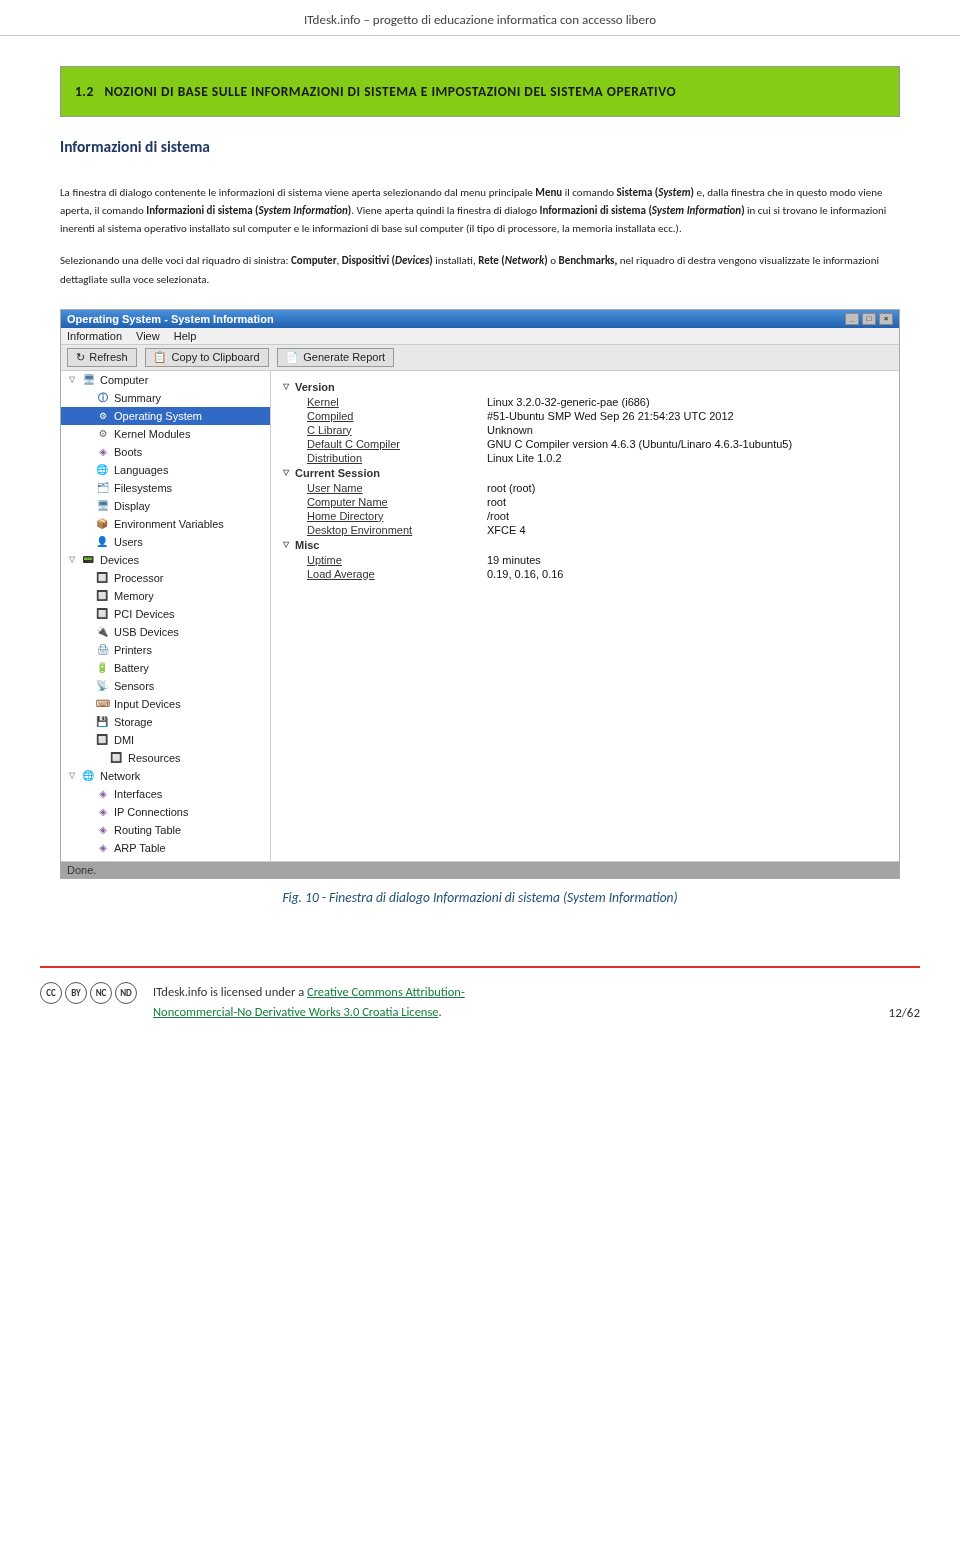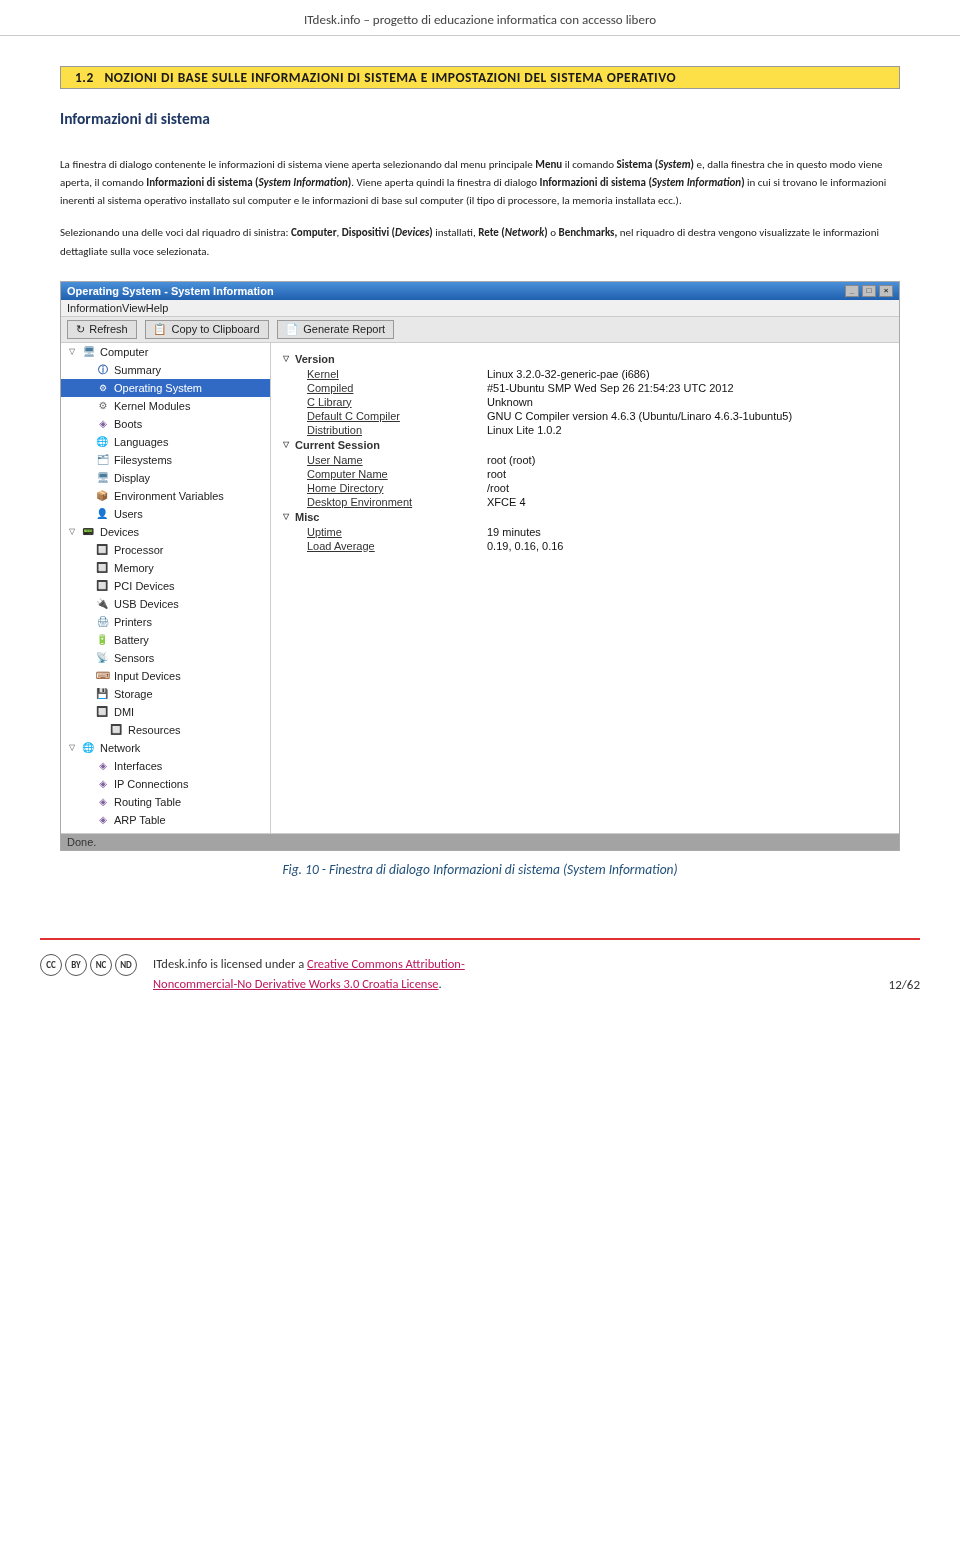--- a/index.html
+++ b/index.html
@@ -21,23 +21,23 @@
     }
 
     .page-content {
       padding: 30px 60px 20px;
     }
 
     .section-title {
       font-size: 13.5px;
       font-weight: bold;
       color: #1a1a1a;
-      background: #fde047;
+      background: #84cc16;
       border: 1px solid #999;
-      padding: 2px 14px;
+      padding: 16px 14px;
       margin-bottom: 20px;
       letter-spacing: 0.5px;
     }
 
     .section-subtitle {
       font-size: 15.5px;
       font-weight: bold;
       color: #1f3864;
       margin-bottom: 28px;
       margin-top: 4px;
@@ -89,20 +89,21 @@
       justify-content: center;
       cursor: pointer;
       color: #333;
     }
 
     .ss-menubar {
       background: #f0f0f0;
       border-bottom: 1px solid #ccc;
       padding: 2px 6px;
       display: flex;
+      gap: 14px;
       font-size: 11px;
     }
 
     .ss-menubar span { cursor: pointer; }
 
     .ss-toolbar {
       background: #e8e8e8;
       border-bottom: 1px solid #ccc;
       padding: 3px 6px;
       display: flex;
@@ -287,21 +288,21 @@
       color: #333;
     }
 
     .footer-text {
       font-size: 12.5px;
       color: #333;
       line-height: 1.6;
       flex: 1;
     }
 
-    .footer-text a { color: #be185d; text-decoration: underline; text-align: right; }
+    .footer-text a { color: #15803d; text-decoration: underline; text-align: right; }
 
     .page-number {
       font-size: 13px;
       color: #333;
       align-self: flex-end;
       white-space: nowrap;
       padding-bottom: 2px;
     }
   </style>
 </head>

